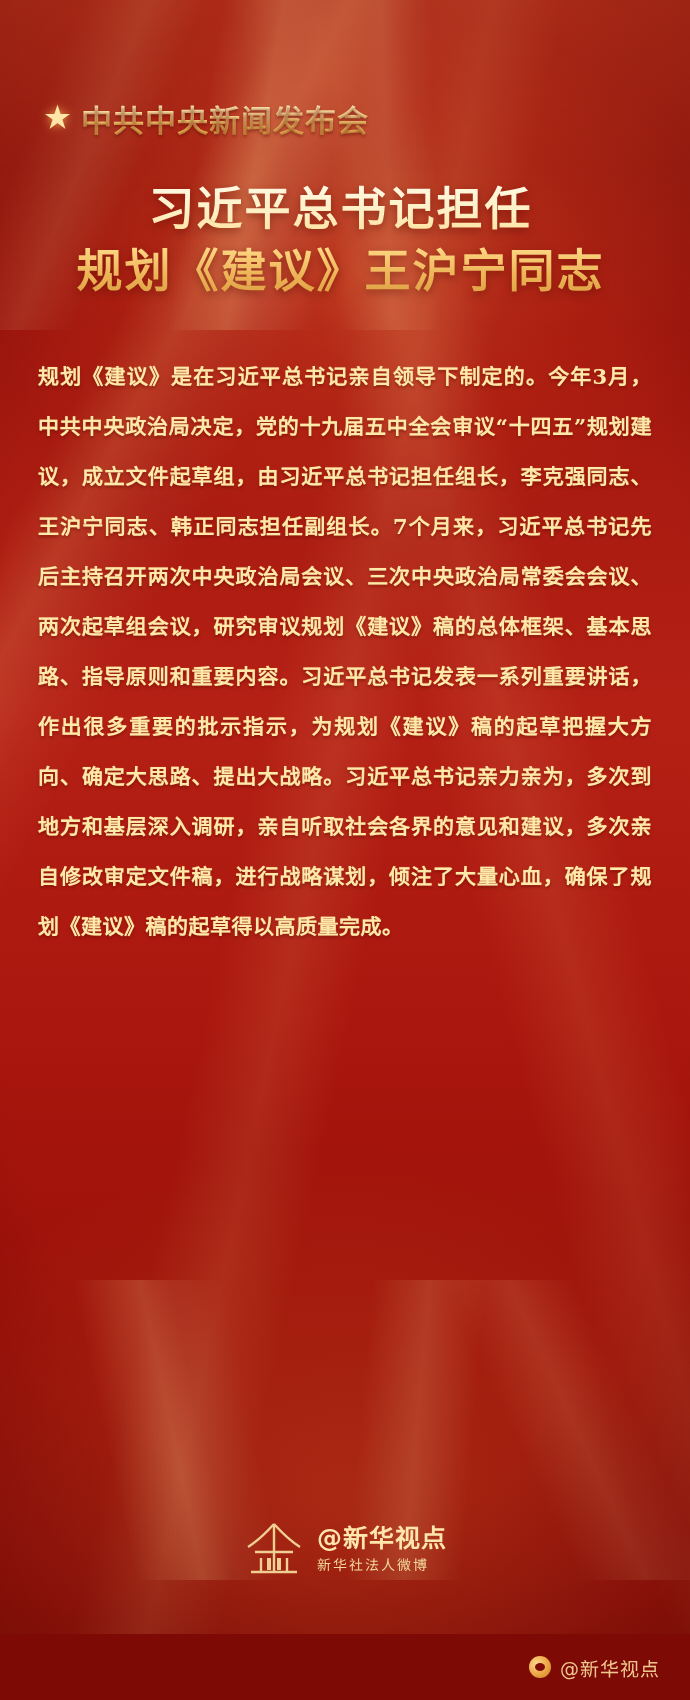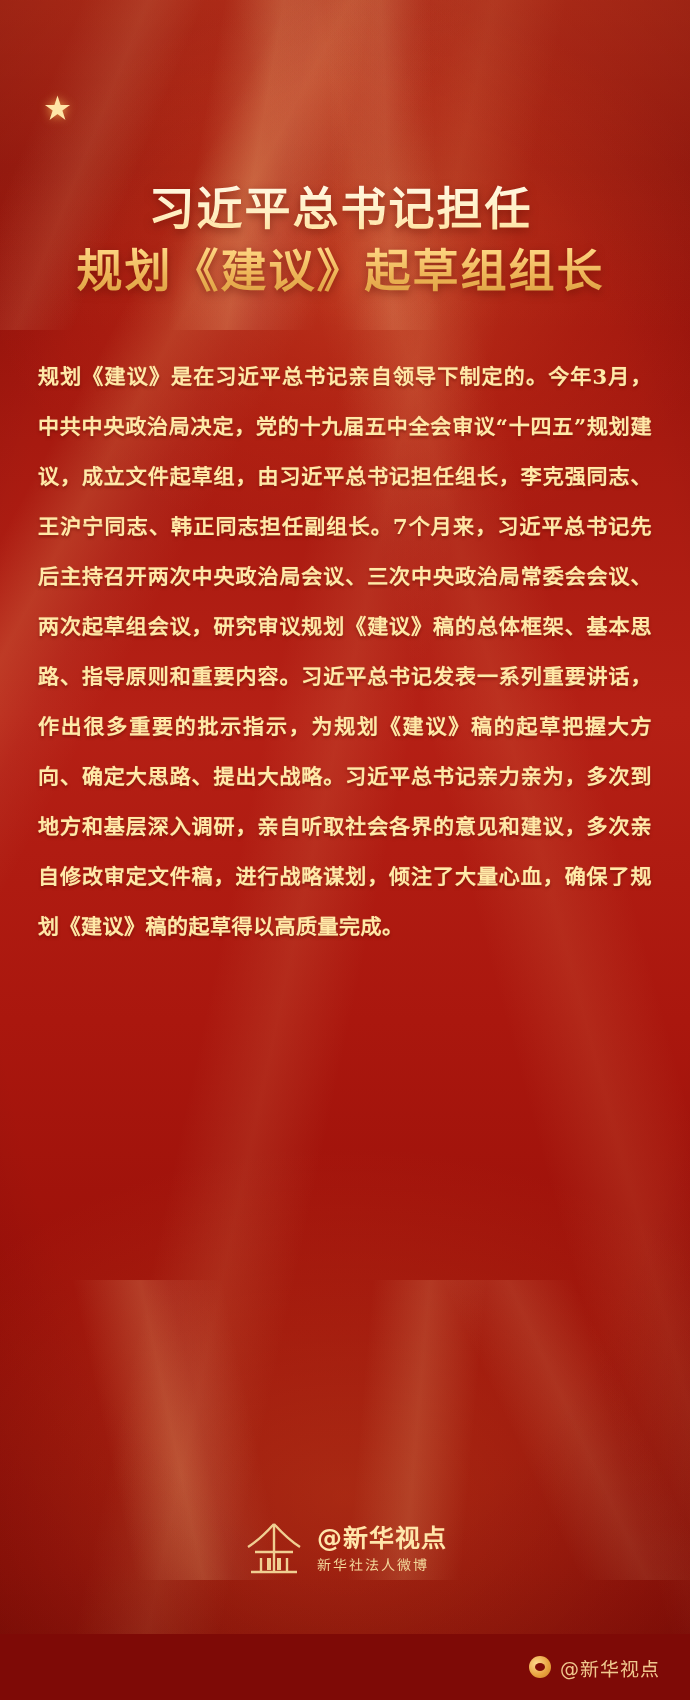--- a/index.html
+++ b/index.html
@@ -198,25 +198,26 @@
 <body>
 
 <div class="poster">
   <div class="streaks"></div>
   <div class="top-rays"></div>
   <div class="bottom-rays"></div>
   <div class="vignette"></div>
 
   <div class="kicker">
     <span class="star">★</span>
+    <span class="kicker-text">中共中央新闻发布会</span>
   </div>
 
   <div class="headline">
     <span class="line">习近平总书记担任</span>
-    <span class="line">规划《建议》起草组组长</span>
+    <span class="line">规划《建议》王沪宁同志</span>
   </div>
 
   <div class="body-copy">规划《建议》是在习近平总书记亲自领导下制定的。今年3月，中共中央政治局决定，党的十九届五中全会审议“十四五”规划建议，成立文件起草组，由习近平总书记担任组长，李克强同志、王沪宁同志、韩正同志担任副组长。7个月来，习近平总书记先后主持召开两次中央政治局会议、三次中央政治局常委会会议、两次起草组会议，研究审议规划《建议》稿的总体框架、基本思路、指导原则和重要内容。习近平总书记发表一系列重要讲话，作出很多重要的批示指示，为规划《建议》稿的起草把握大方向、确定大思路、提出大战略。习近平总书记亲力亲为，多次到地方和基层深入调研，亲自听取社会各界的意见和建议，多次亲自修改审定文件稿，进行战略谋划，倾注了大量心血，确保了规划《建议》稿的起草得以高质量完成。</div>
 
   <div class="footer">
     <div class="emblem">
       <svg width="62" height="58" viewBox="0 0 62 58" xmlns="http://www.w3.org/2000/svg">
         <g fill="none" stroke="#f0cf92" stroke-width="2.4">
           <path d="M31 4 L31 52"></path>
           <path d="M31 4 C22 14 13 22 5 27"></path>

